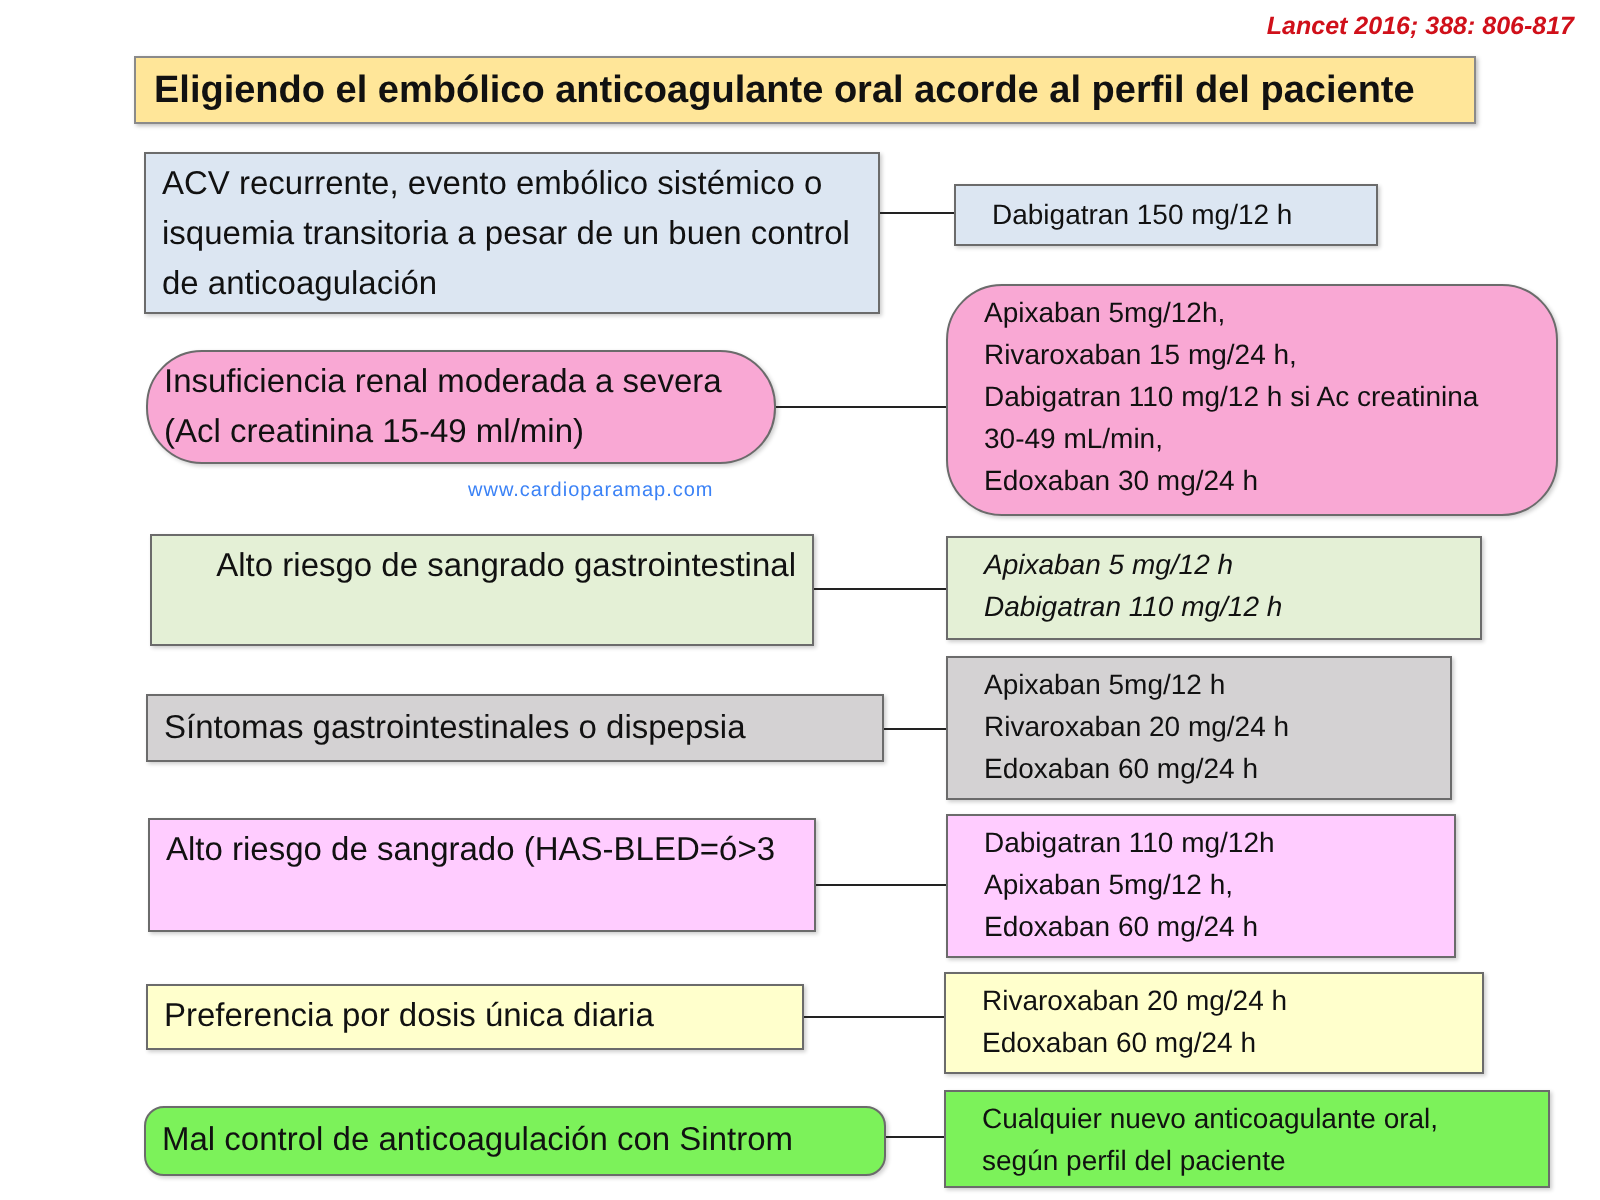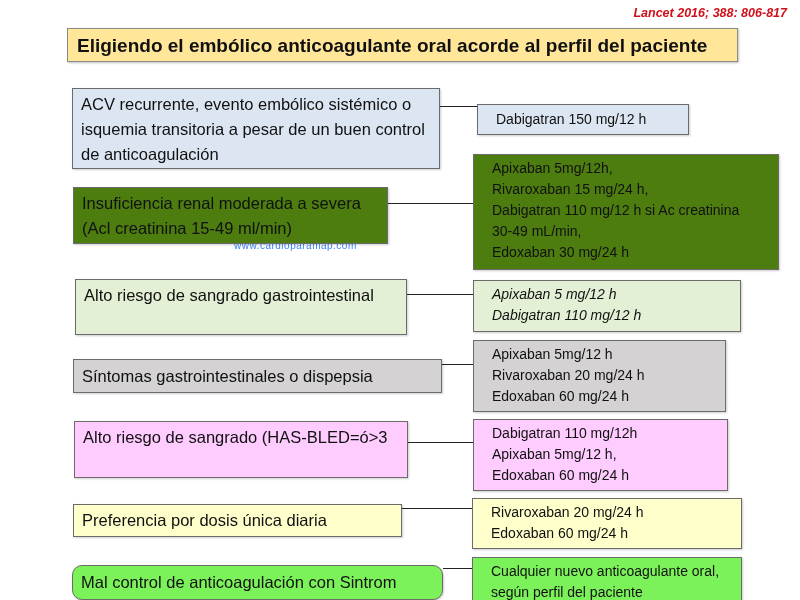--- a/index.html
+++ b/index.html
@@ -17,31 +17,30 @@
     position: absolute; left: 67px; top: 28px; width: 671px; height: 34px;
     background: #ffe699; border: 1px solid #8a8a8a;
     box-shadow: 1px 1px 2px rgba(0,0,0,0.25);
     font-weight: bold; font-size: 19px; line-height: 34px; padding-left: 9px; box-sizing: border-box;
   }
   .box {
     position: absolute; box-sizing: border-box;
     border: 1px solid #6b6b6b;
     box-shadow: 1px 1px 2px rgba(0,0,0,0.2);
     padding: 3px 8px;
-    margin-top: 12px;
   }
   .cond { font-size: 16.5px; line-height: 25px; }
   .drug { font-size: 14px; line-height: 21px; padding: 3px 18px; }
   .line { position: absolute; height: 1px; background: #222; }
   .line-label { white-space: pre-line; }
   .watermark {
     position: absolute; left: 234px; top: 240px; font-size: 10px; color: #3b82f6; letter-spacing: 0.5px;
   }
   .blue { background: #dce6f2; }
-  .peach { background: #4d7c0f; }
+  .peach { background: #f9a8d4; border-radius: 28px; }
   .lgreen { background: #e4f0d6; }
   .grey { background: #d4d2d3; }
   .pink { background: #ffccff; }
   .lyellow { background: #ffffcc; }
   .green { background: #7cf25a; }
 </style>
 </head>
 <body>
 
 <div class="ref">Lancet 2016; 388: 806-817</div>
@@ -52,21 +51,21 @@
 <div class="line" style="left:440px;top:106px;width:37px;"></div>
 <div class="box drug blue line-label" style="left:477px;top:92px;width:212px;height:31px;line-height:23px;">Dabigatran 150 mg/12 h</div>
 
 <div class="box cond peach" style="left:73px;top:175px;width:315px;height:57px;">Insuficiencia renal moderada a severa (Acl creatinina 15-49 ml/min)</div>
 <div class="line" style="left:388px;top:203px;width:85px;"></div>
 <div class="box drug peach line-label" style="left:473px;top:142px;width:306px;height:116px;">Apixaban 5mg/12h,
 Rivaroxaban 15 mg/24 h,
 Dabigatran 110 mg/12 h si Ac creatinina 30-49 mL/min,
 Edoxaban 30 mg/24 h</div>
 
-<div class="box cond lgreen" style="left:75px;top:267px;width:332px;height:56px;">Alto riesgo de sangrado gastrointestinal</div>
+<div class="box cond lgreen" style="left:75px;top:267px;width:332px;height:56px;text-align:right;">Alto riesgo de sangrado gastrointestinal</div>
 <div class="line" style="left:407px;top:294px;width:66px;"></div>
 <div class="box drug lgreen line-label" style="left:473px;top:268px;width:268px;height:52px;font-style:italic;">Apixaban 5 mg/12 h
 Dabigatran 110 mg/12 h</div>
 
 <div class="box cond grey" style="left:73px;top:347px;width:369px;height:34px;line-height:26px;">Síntomas gastrointestinales o dispepsia</div>
 <div class="line" style="left:442px;top:364px;width:31px;"></div>
 <div class="box drug grey line-label" style="left:473px;top:328px;width:253px;height:72px;">Apixaban 5mg/12 h
 Rivaroxaban 20 mg/24 h
 Edoxaban 60 mg/24 h</div>
 
@@ -76,14 +75,14 @@
 Apixaban 5mg/12 h,
 Edoxaban 60 mg/24 h</div>
 
 <div class="box cond lyellow" style="left:73px;top:492px;width:329px;height:33px;line-height:25px;">Preferencia por dosis única diaria</div>
 <div class="line" style="left:402px;top:508px;width:70px;"></div>
 <div class="box drug lyellow line-label" style="left:472px;top:486px;width:270px;height:51px;">Rivaroxaban 20 mg/24 h
 Edoxaban 60 mg/24 h</div>
 
 <div class="box cond green" style="left:72px;top:553px;width:371px;height:35px;line-height:27px;border-radius:10px;">Mal control de anticoagulación con Sintrom</div>
 <div class="line" style="left:443px;top:568px;width:29px;"></div>
-<div class="box drug green line-label" style="left:472px;top:545px;width:270px;height:49px;">Cualquier nuevo anticoagulante oral,
+<div class="box drug green line-label" style="left:472px;top:545px;width:303px;height:49px;">Cualquier nuevo anticoagulante oral,
 según perfil del paciente</div>
 
 </body></html>

